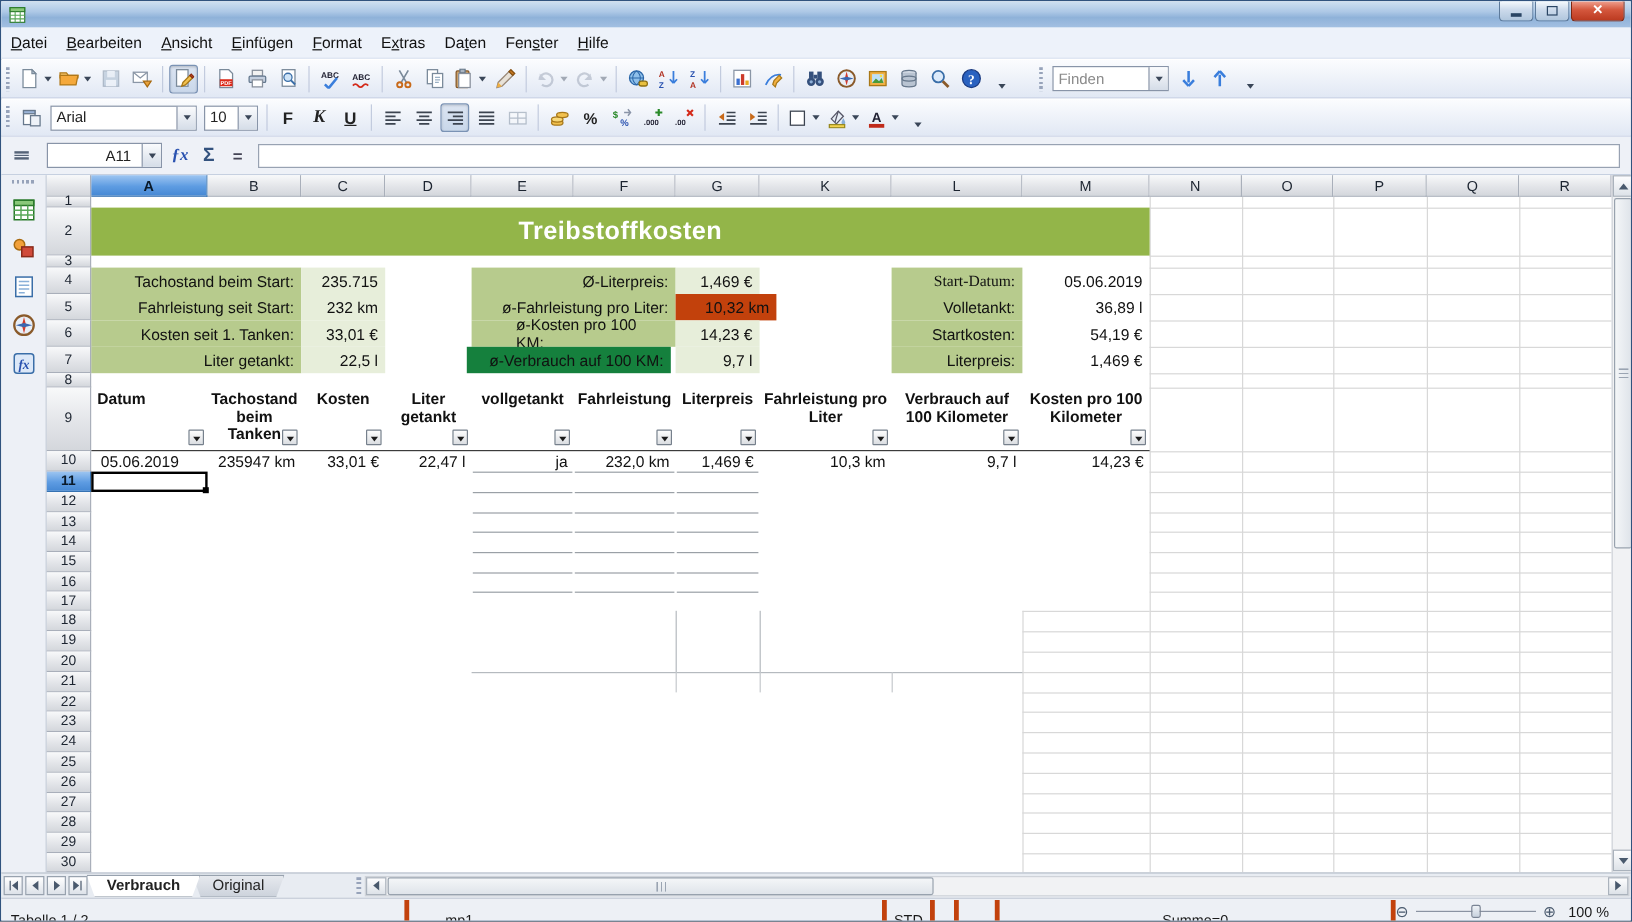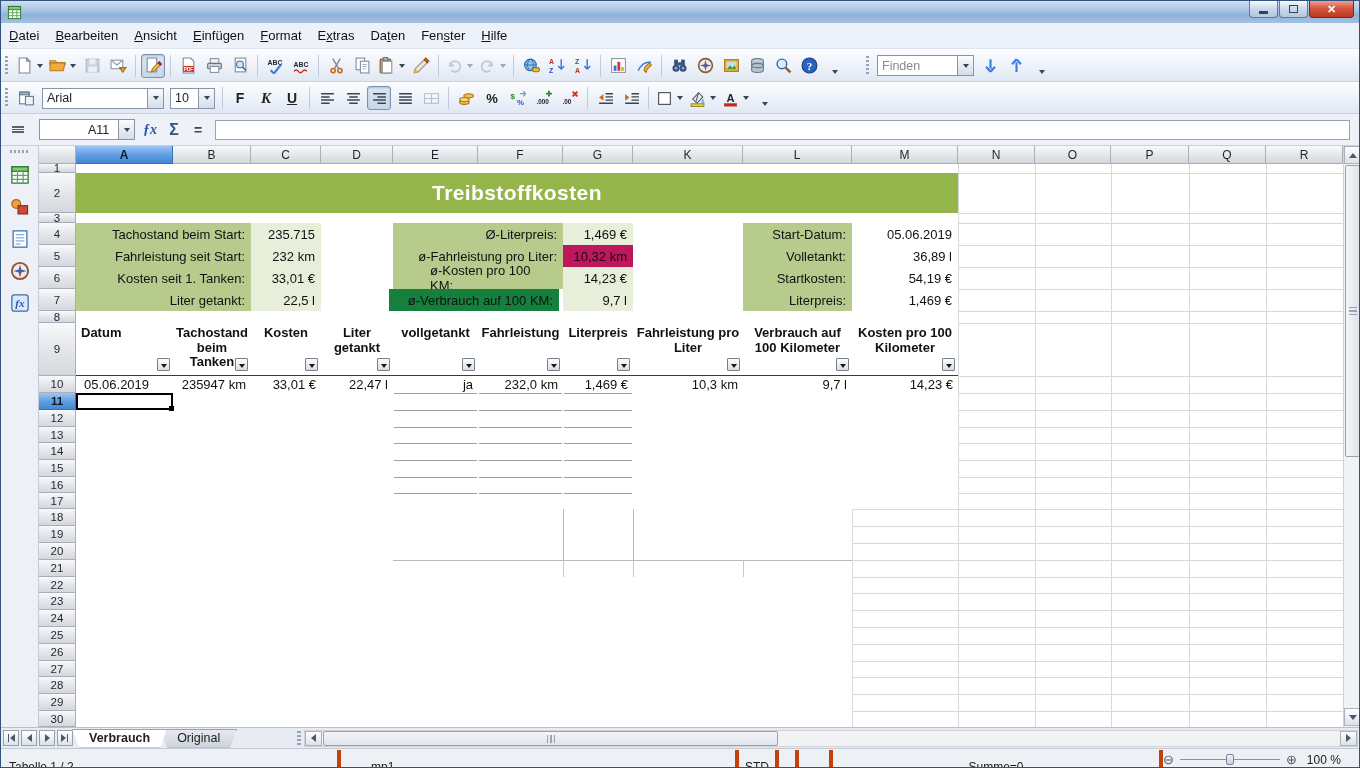--- a/index.html
+++ b/index.html
@@ -746,26 +746,26 @@
       <div class="sumcell" style="left: 250px; top: 222px; width: 70px; height: 22px; background: rgb(231, 238, 218);">235.715</div>
       <div class="sumcell" style="left: 75px; top: 244px; width: 175px; height: 22px; background: rgb(183, 203, 141);">Fahrleistung seit Start:</div>
       <div class="sumcell" style="left: 250px; top: 244px; width: 70px; height: 22px; background: rgb(231, 238, 218);">232 km</div>
       <div class="sumcell" style="left: 75px; top: 266px; width: 175px; height: 22px; background: rgb(183, 203, 141);">Kosten seit 1. Tanken:</div>
       <div class="sumcell" style="left: 250px; top: 266px; width: 70px; height: 22px; background: rgb(231, 238, 218);">33,01 €</div>
       <div class="sumcell" style="left: 75px; top: 288px; width: 175px; height: 22px; background: rgb(183, 203, 141);">Liter getankt:</div>
       <div class="sumcell" style="left: 250px; top: 288px; width: 70px; height: 22px; background: rgb(231, 238, 218);">22,5 l</div>
       <div class="sumcell" style="left: 392px; top: 222px; width: 170px; height: 22px; background: rgb(183, 203, 141);">Ø-Literpreis:</div>
       <div class="sumcell" style="left: 562px; top: 222px; width: 70px; height: 22px; background: rgb(231, 238, 218);">1,469 €</div>
       <div class="sumcell" style="left: 392px; top: 244px; width: 170px; height: 22px; background: rgb(183, 203, 141);">ø-Fahrleistung pro Liter:</div>
-      <div class="sumcell" style="left: 562px; top: 244px; width: 70px; height: 22px; background: #be185d;">10,32 km</div>
+      <div class="sumcell" style="left: 562px; top: 244px; width: 84px; height: 22px; background: #c2410c;">10,32 km</div>
       <div class="sumcell" style="left: 392px; top: 266px; width: 170px; height: 22px; background: rgb(183, 203, 141); padding-left: 37px;">ø-Kosten pro 100 KM:</div>
       <div class="sumcell" style="left: 562px; top: 266px; width: 70px; height: 22px; background: rgb(231, 238, 218);">14,23 €</div>
       <div class="sumcell" style="left: 388px; top: 288px; width: 170px; height: 22px; background: #15803d;">ø-Verbrauch auf 100 KM:</div>
       <div class="sumcell" style="left: 562px; top: 288px; width: 70px; height: 22px; background: rgb(231, 238, 218);">9,7 l</div>
-      <div class="sumcell" style="left: 742px; top: 222px; width: 109px; height: 22px; background: rgb(183, 203, 141);">Start-Datum:</div>
+      <div class="sumcell" style="left: 742px; top: 222px; width: 109px; height: 22px; background: rgb(183, 203, 141); font-family: Liberation Serif, serif;">Start-Datum:</div>
       <div class="sumcell" style="left: 851px; top: 222px; width: 106px; height: 22px;">05.06.2019</div>
       <div class="sumcell" style="left: 742px; top: 244px; width: 109px; height: 22px; background: rgb(183, 203, 141);">Volletankt:</div>
       <div class="sumcell" style="left: 851px; top: 244px; width: 106px; height: 22px;">36,89 l</div>
       <div class="sumcell" style="left: 742px; top: 266px; width: 109px; height: 22px; background: rgb(183, 203, 141);">Startkosten:</div>
       <div class="sumcell" style="left: 851px; top: 266px; width: 106px; height: 22px;">54,19 €</div>
       <div class="sumcell" style="left: 742px; top: 288px; width: 109px; height: 22px; background: rgb(183, 203, 141);">Literpreis:</div>
       <div class="sumcell" style="left: 851px; top: 288px; width: 106px; height: 22px;">1,469 €</div>
       <div class="gline" style="left: 393px; top: 392px; width: 83px; height: 1px; background: rgb(154, 160, 166);"></div>
       <div class="gline" style="left: 478px; top: 392px; width: 83px; height: 1px; background: rgb(154, 160, 166);"></div>
       <div class="gline" style="left: 563px; top: 392px; width: 68px; height: 1px; background: rgb(154, 160, 166);"></div>

